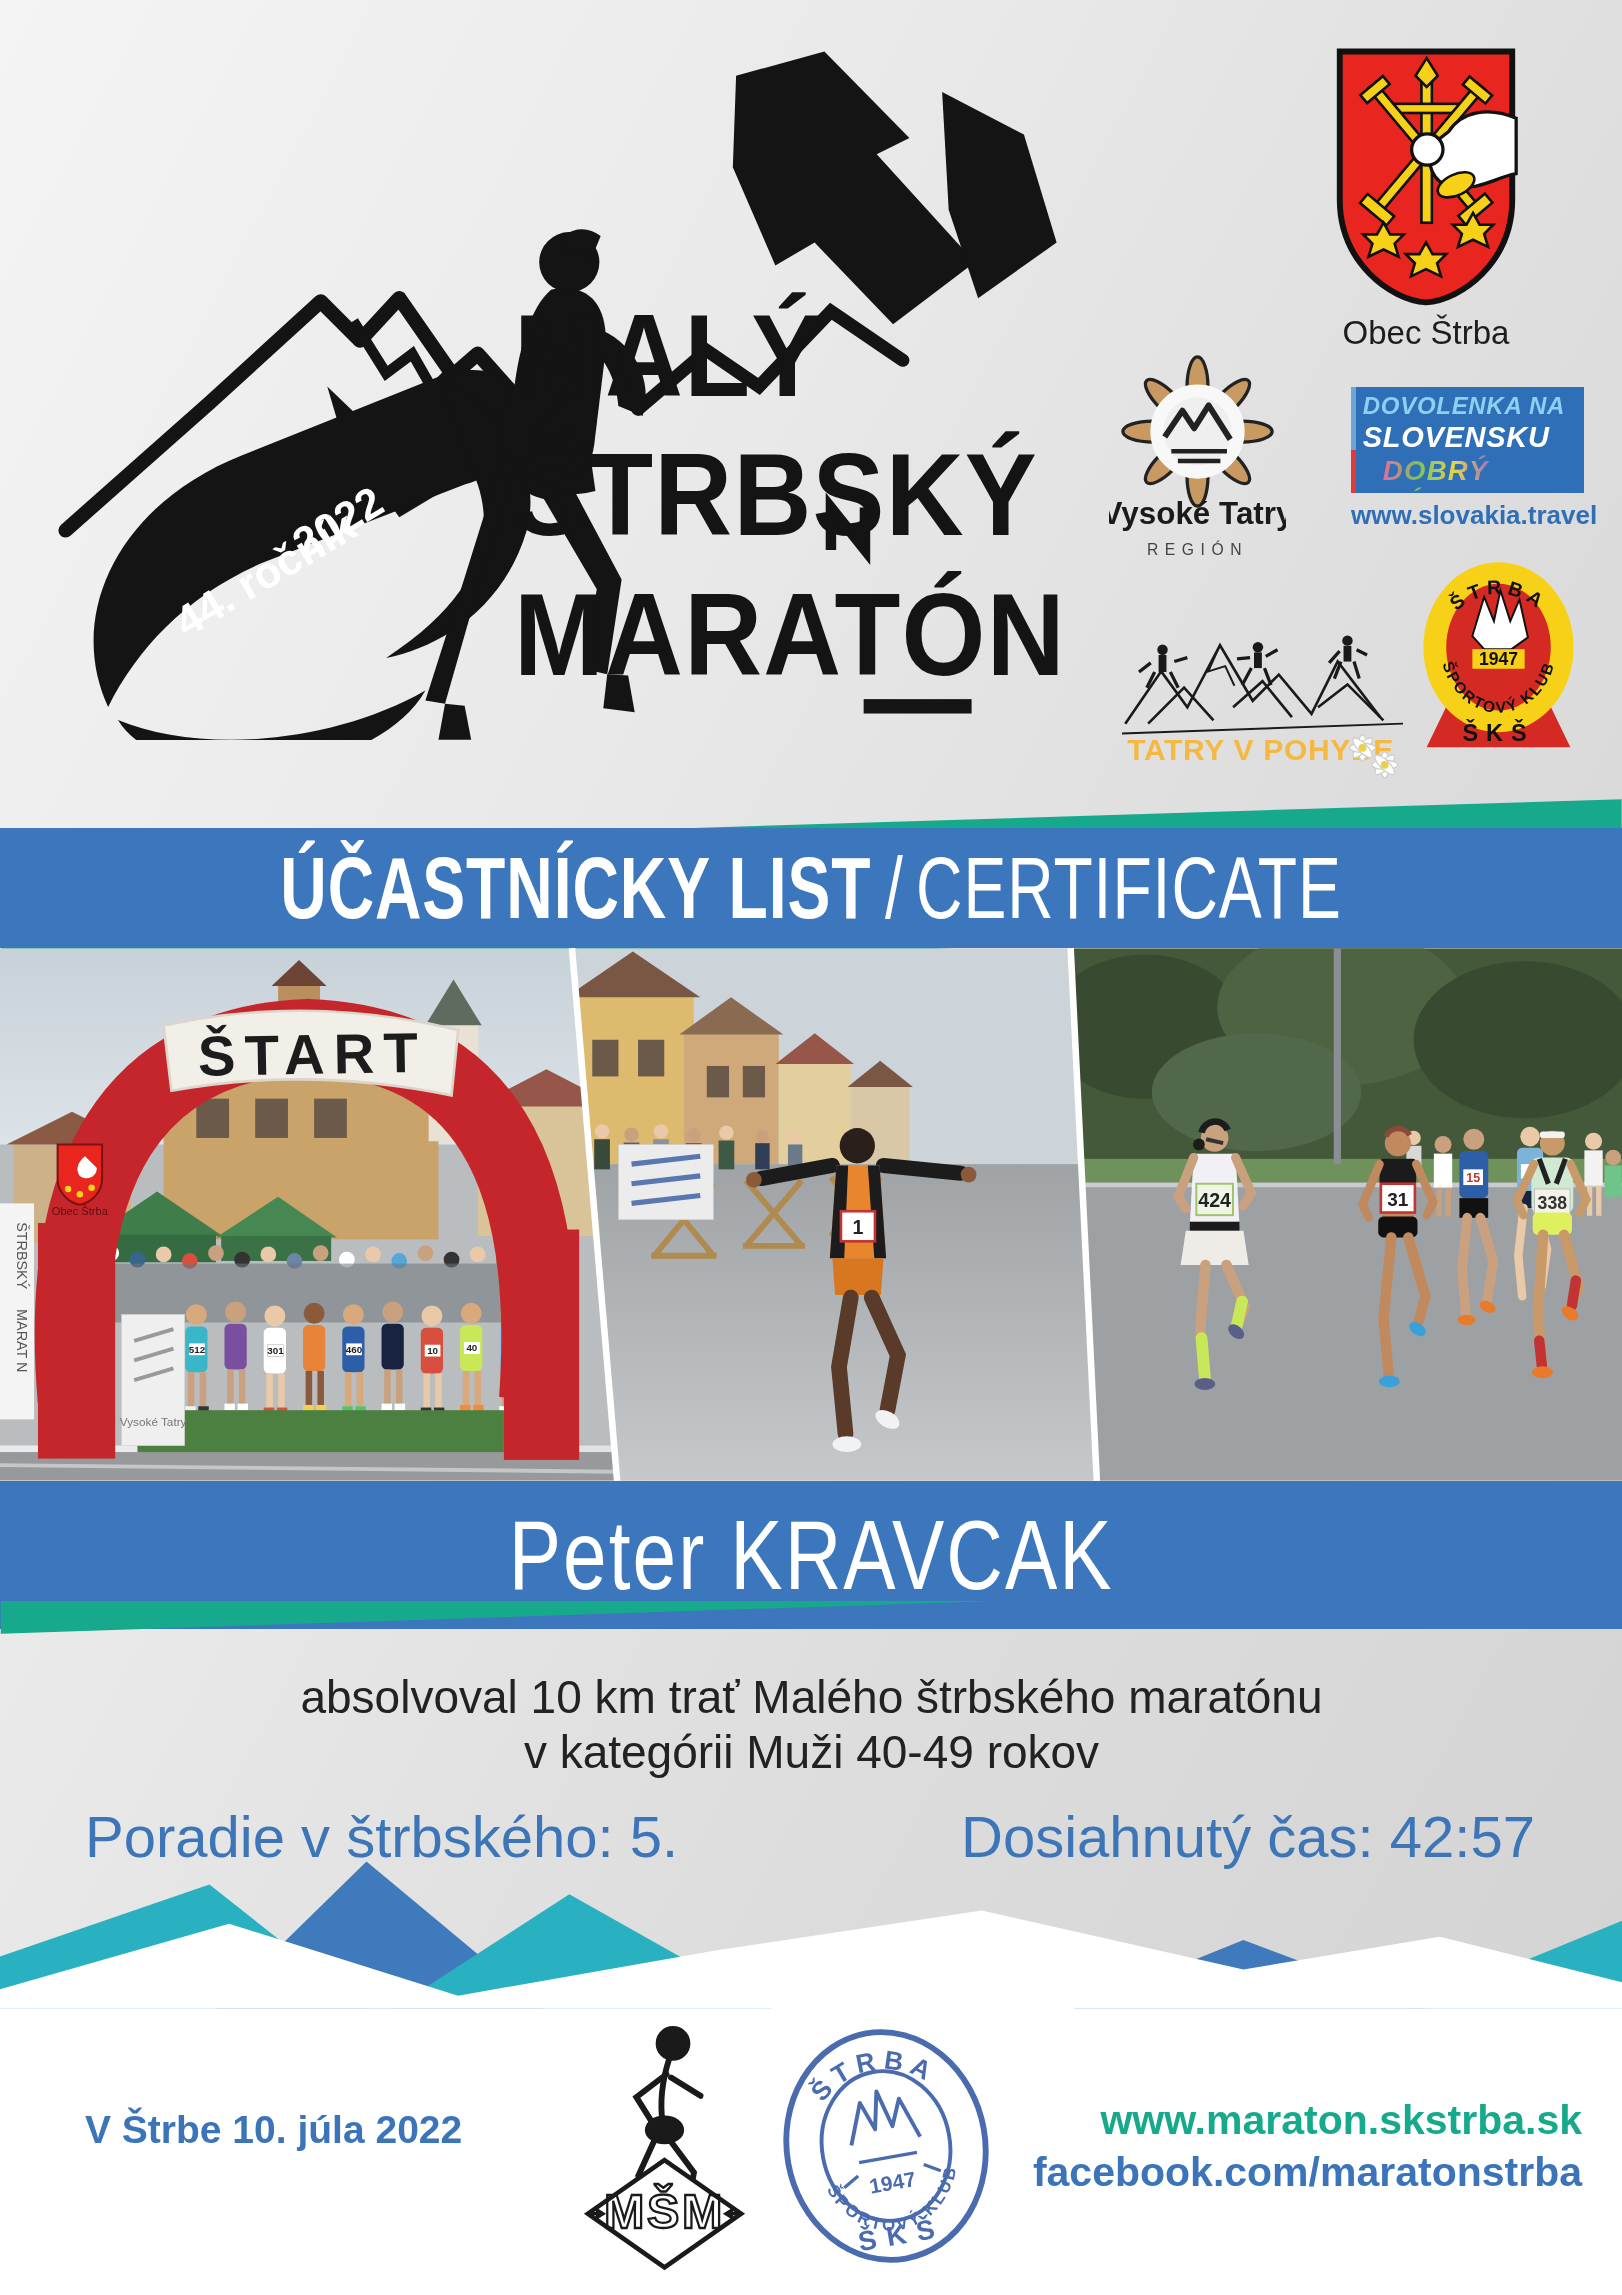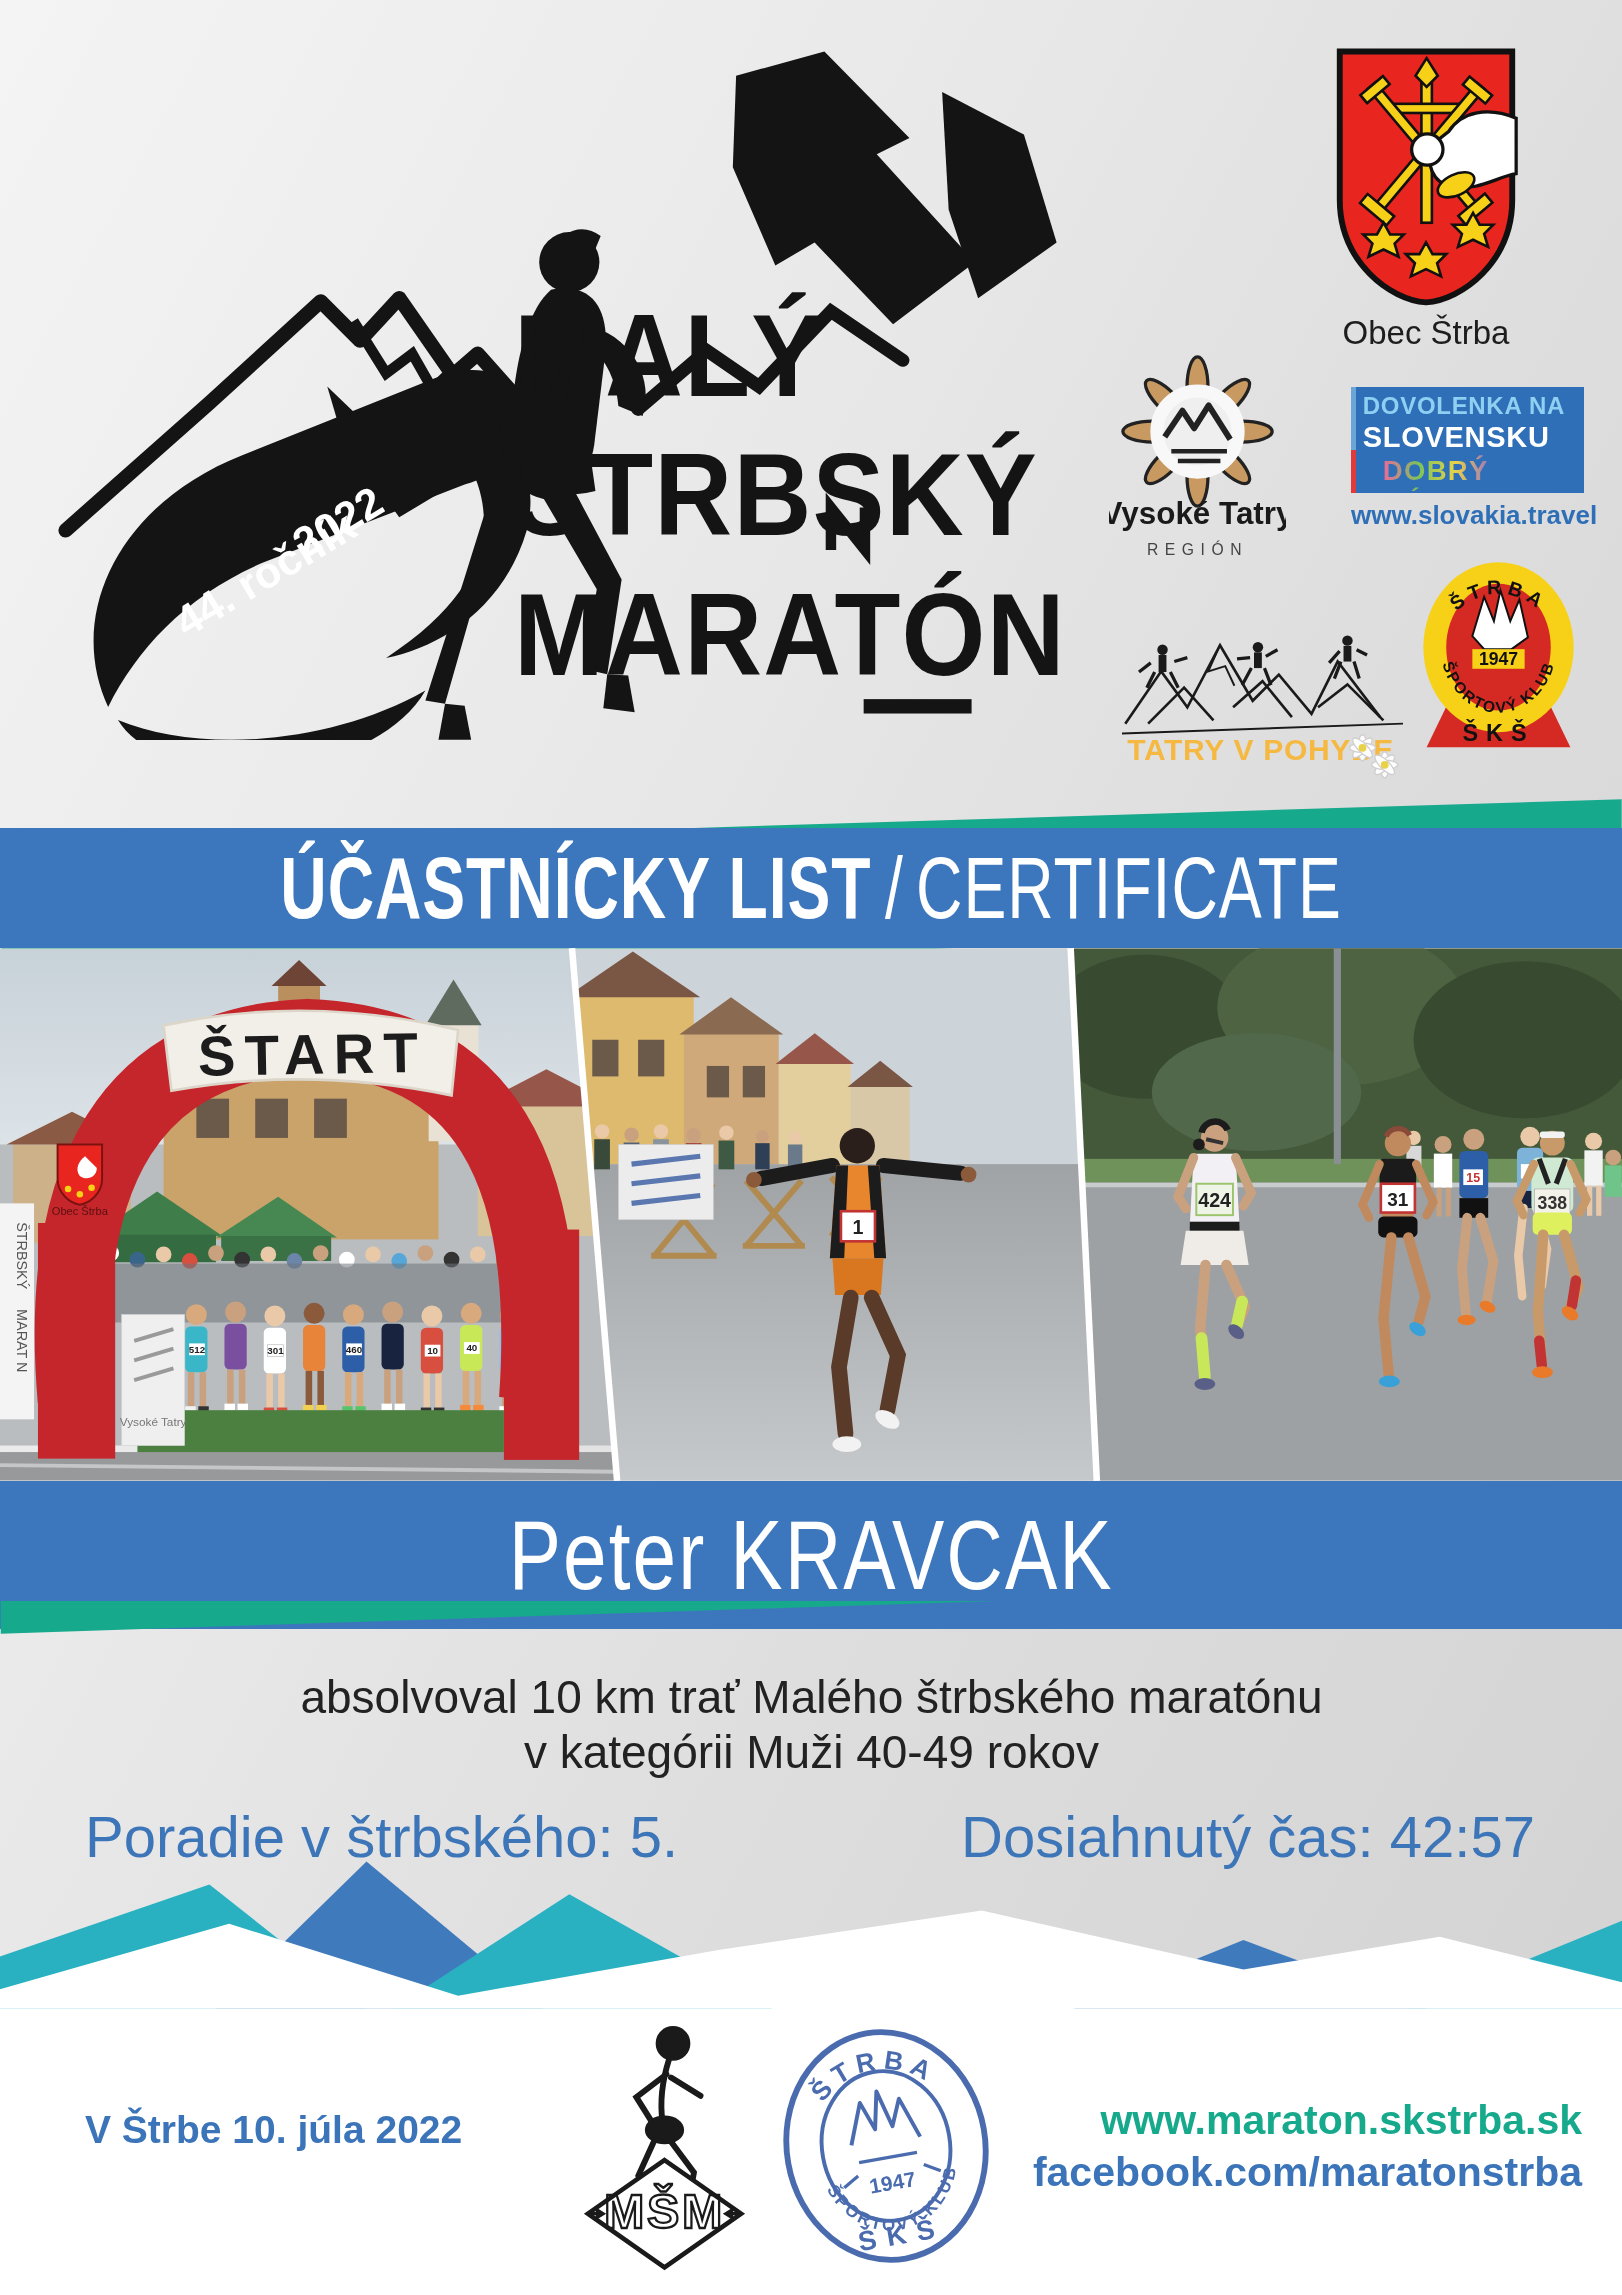--- a/index.html
+++ b/index.html
@@ -21,21 +21,21 @@
   .banner-sep{font-size:88px;font-weight:400;color:#fff;}
   .banner-en{font-size:88px;font-weight:400;color:#fff;letter-spacing:1.3px;}
   .name-text{font-size:98px;font-weight:400;color:#fff;letter-spacing:2.6px;transform:scaleX(.8);white-space:nowrap;}
   
   .bodyline{left:0;width:1623px;text-align:center;font-size:46px;color:#222;font-weight:400;margin-top:20px;}
   .resultline{font-size:58px;font-weight:400;color:#3c75b8;white-space:nowrap;}
   .datetext{font-size:39px;font-weight:700;color:#3b74b9;white-space:nowrap;}
   .linkgreen{font-size:41px;font-weight:700;color:#17a98c;white-space:nowrap;}
   .linkblue{font-size:41px;font-weight:700;color:#3b74b9;white-space:nowrap;}
   
-  .skbox{left:1351px;top:387px;width:233px;height:106px;background:#2e6fb7;overflow:hidden;}
+  .skbox{left:1351px;top:387px;width:233px;height:106px;background:#2e6fb7;overflow:hidden;font-style:italic;}
   .skbox .l1{position:absolute;left:11.8px;top:5.2px;font-size:24px;font-weight:700;color:#8fd0f2;letter-spacing:0.7px;}
   .skbox .l2{position:absolute;left:11.8px;top:34px;font-size:29px;font-weight:700;color:#ffffff;letter-spacing:0.7px;}
   .skbox .l3{position:absolute;left:11.8px;top:68px;font-size:27.5px;font-weight:700;letter-spacing:1.3px;
      background:linear-gradient(90deg,#e86a9a 0%,#7cc45a 18%,#e8d24a 36%,#9a6fc4 54%,#5ac4b0 72%,#e86a9a 88%,#6a8fe8 100%);
      -webkit-background-clip:text;background-clip:text;color:transparent;margin-left:20px;}
   .skbox .redbar{position:absolute;left:0;top:63px;width:5.2px;height:43px;background:#e03a3a;}
   .skbox .bluebar{position:absolute;left:0;top:0;width:5.2px;height:63px;background:#6aa6d8;}
   .skurl{left:1351px;top:500px;width:233px;text-align:center;font-size:26px;font-weight:700;color:#2e6fb7;}
   .obec-caption{left:1328px;top:314px;width:196px;text-align:center;font-size:33px;color:#1d1d1d;}
   svg text{font-family:"Liberation Sans",sans-serif;}

